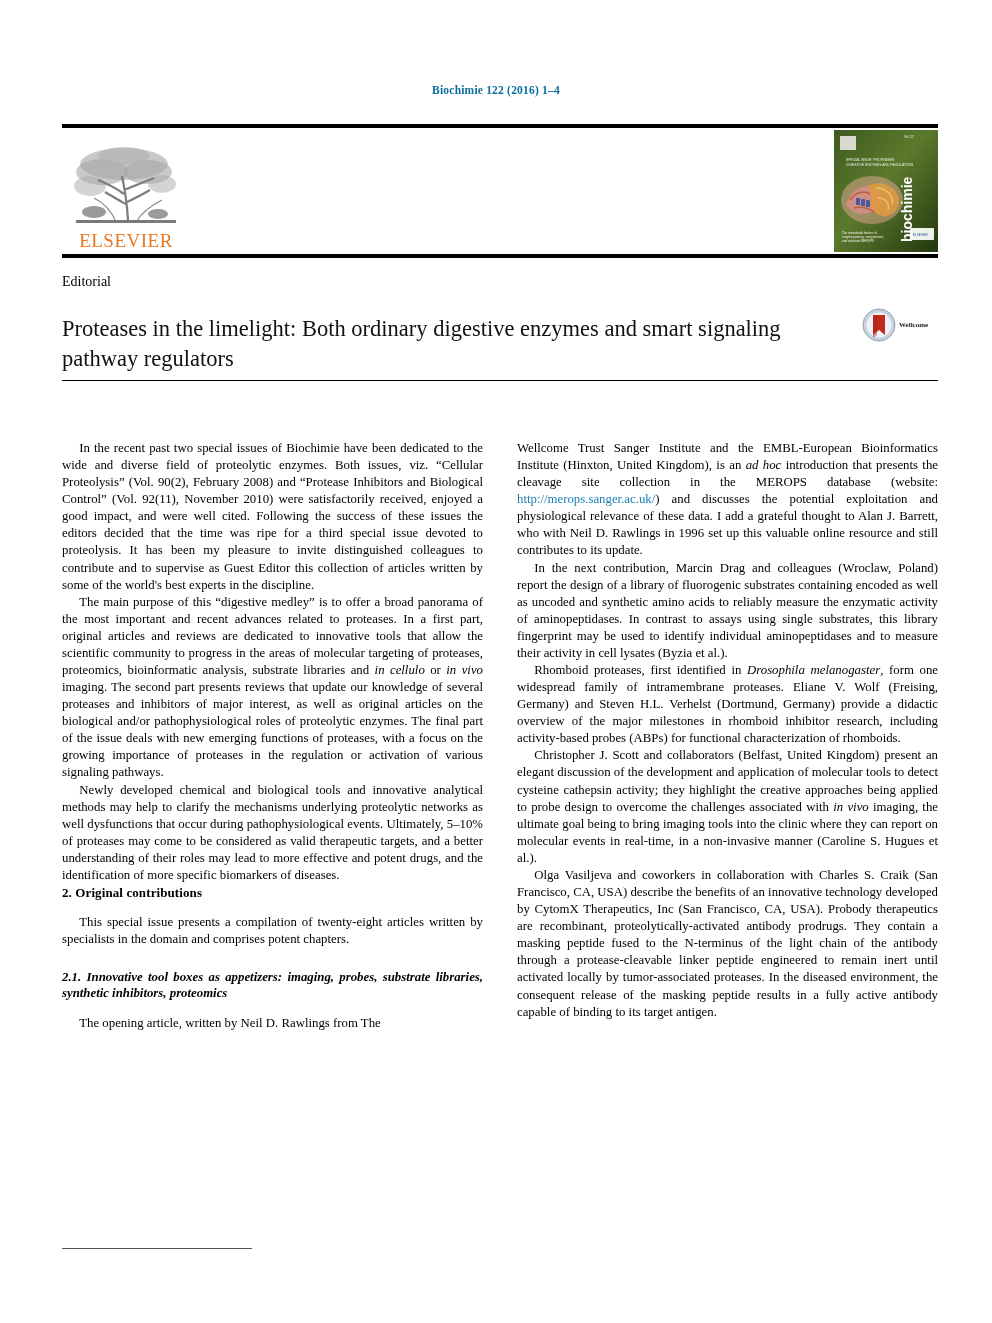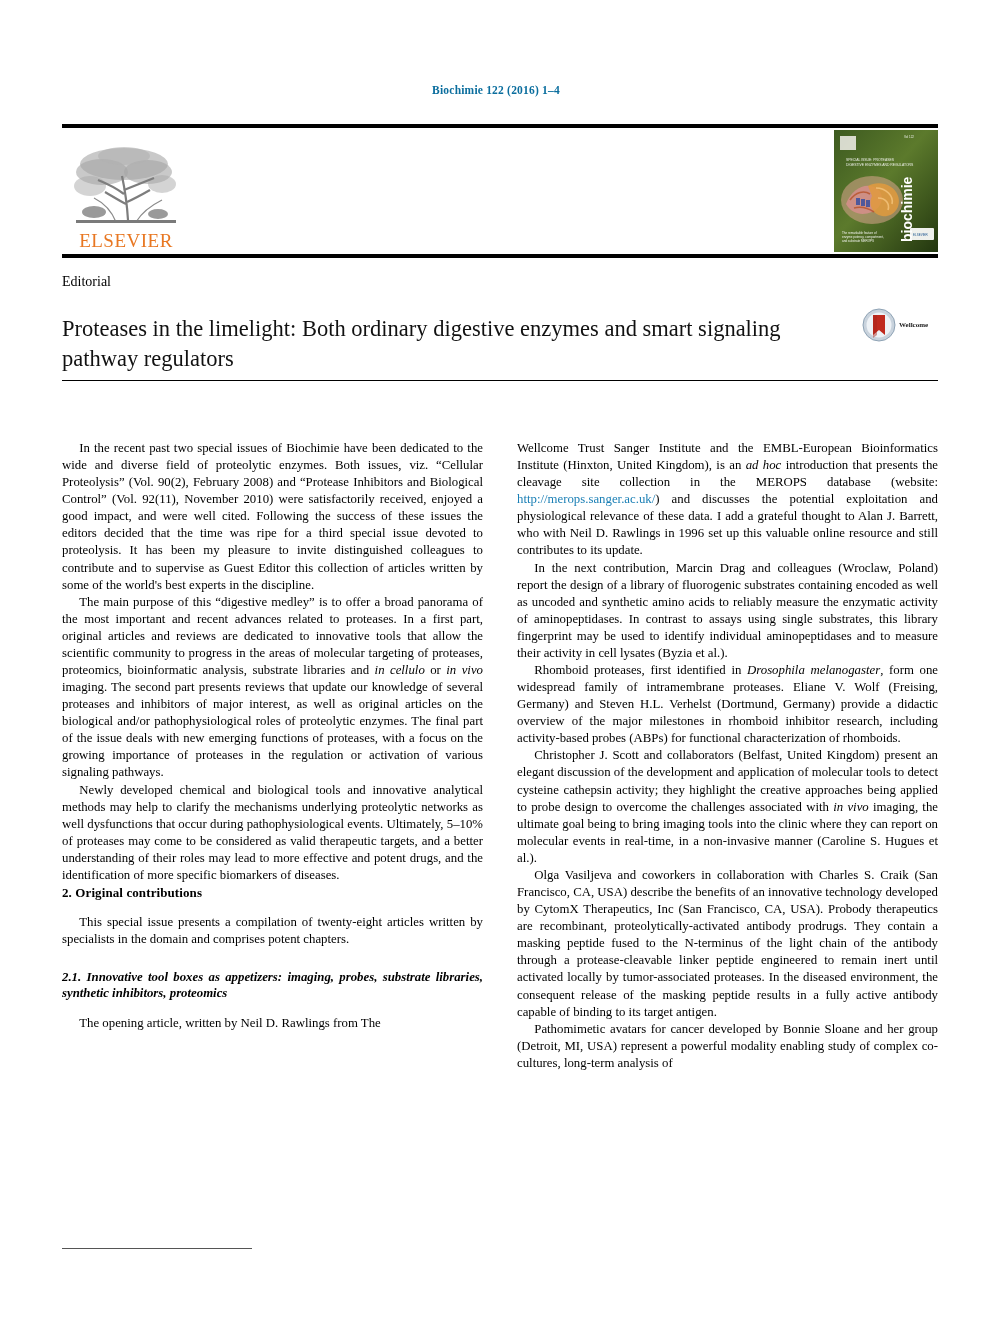--- a/index.html
+++ b/index.html
@@ -353,20 +353,19 @@
       <h3>2.1.  Innovative tool boxes as appetizers: imaging, probes, substrate libraries, synthetic inhibitors, proteomics</h3>
       <p>The opening article, written by Neil D. Rawlings from The</p>
     </div>
 
     <div class="col">
       <p class="noindent"><span>Wellcome Trust Sanger Institute and the EMBL-European Bioinformatics Institute (Hinxton, United Kingdom), is an </span><em>ad hoc</em><span> introduction that presents the cleavage site collection in the MEROPS database (website: </span><span class="link">http://merops.sanger.ac.uk/</span><span>) and discusses the potential exploitation and physiological relevance of these data. I add a grateful thought to Alan J. Barrett, who with Neil D. Rawlings in 1996 set up this valuable online resource and still contributes to its update.</span></p>
       <p>In the next contribution, Marcin Drag and colleagues (Wroclaw, Poland) report the design of a library of fluorogenic substrates containing encoded as well as uncoded and synthetic amino acids to reliably measure the enzymatic activity of aminopeptidases. In contrast to assays using single substrates, this library fingerprint may be used to identify individual aminopeptidases and to measure their activity in cell lysates (Byzia et al.).</p>
       <p><span>Rhomboid proteases, first identified in </span><em>Drosophila melanogaster</em><span>, form one widespread family of intramembrane proteases. Eliane V. Wolf (Freising, Germany) and Steven H.L. Verhelst (Dortmund, Germany) provide a didactic overview of the major milestones in rhomboid inhibitor research, including activity-based probes (ABPs) for functional characterization of rhomboids.</span></p>
       <p><span>Christopher J. Scott and collaborators (Belfast, United Kingdom) present an elegant discussion of the development and application of molecular tools to detect cysteine cathepsin activity; they highlight the creative approaches being applied to probe design to overcome the challenges associated with </span><em>in vivo</em><span> imaging, the ultimate goal being to bring imaging tools into the clinic where they can report on molecular events in real-time, in a non-invasive manner (Caroline S. Hugues et al.).</span></p>
       <p>Olga Vasiljeva and coworkers in collaboration with Charles S. Craik (San Francisco, CA, USA) describe the benefits of an innovative technology developed by CytomX Therapeutics, Inc (San Francisco, CA, USA). Probody therapeutics are recombinant, proteolytically-activated antibody prodrugs. They contain a masking peptide fused to the N-terminus of the light chain of the antibody through a protease-cleavable linker peptide engineered to remain inert until activated locally by tumor-associated proteases. In the diseased environment, the consequent release of the masking peptide results in a fully active antibody capable of binding to its target antigen.</p>
-      <p>Pathomimetic avatars for cancer developed by Bonnie Sloane and her group (Detroit, MI, USA) represent a powerful modality enabling study of complex co-cultures, long-term analysis of</p>
     </div>
 
   </div>
 
   <div class="footer-rule"></div>
 
 </div>
 
 </body></html>

